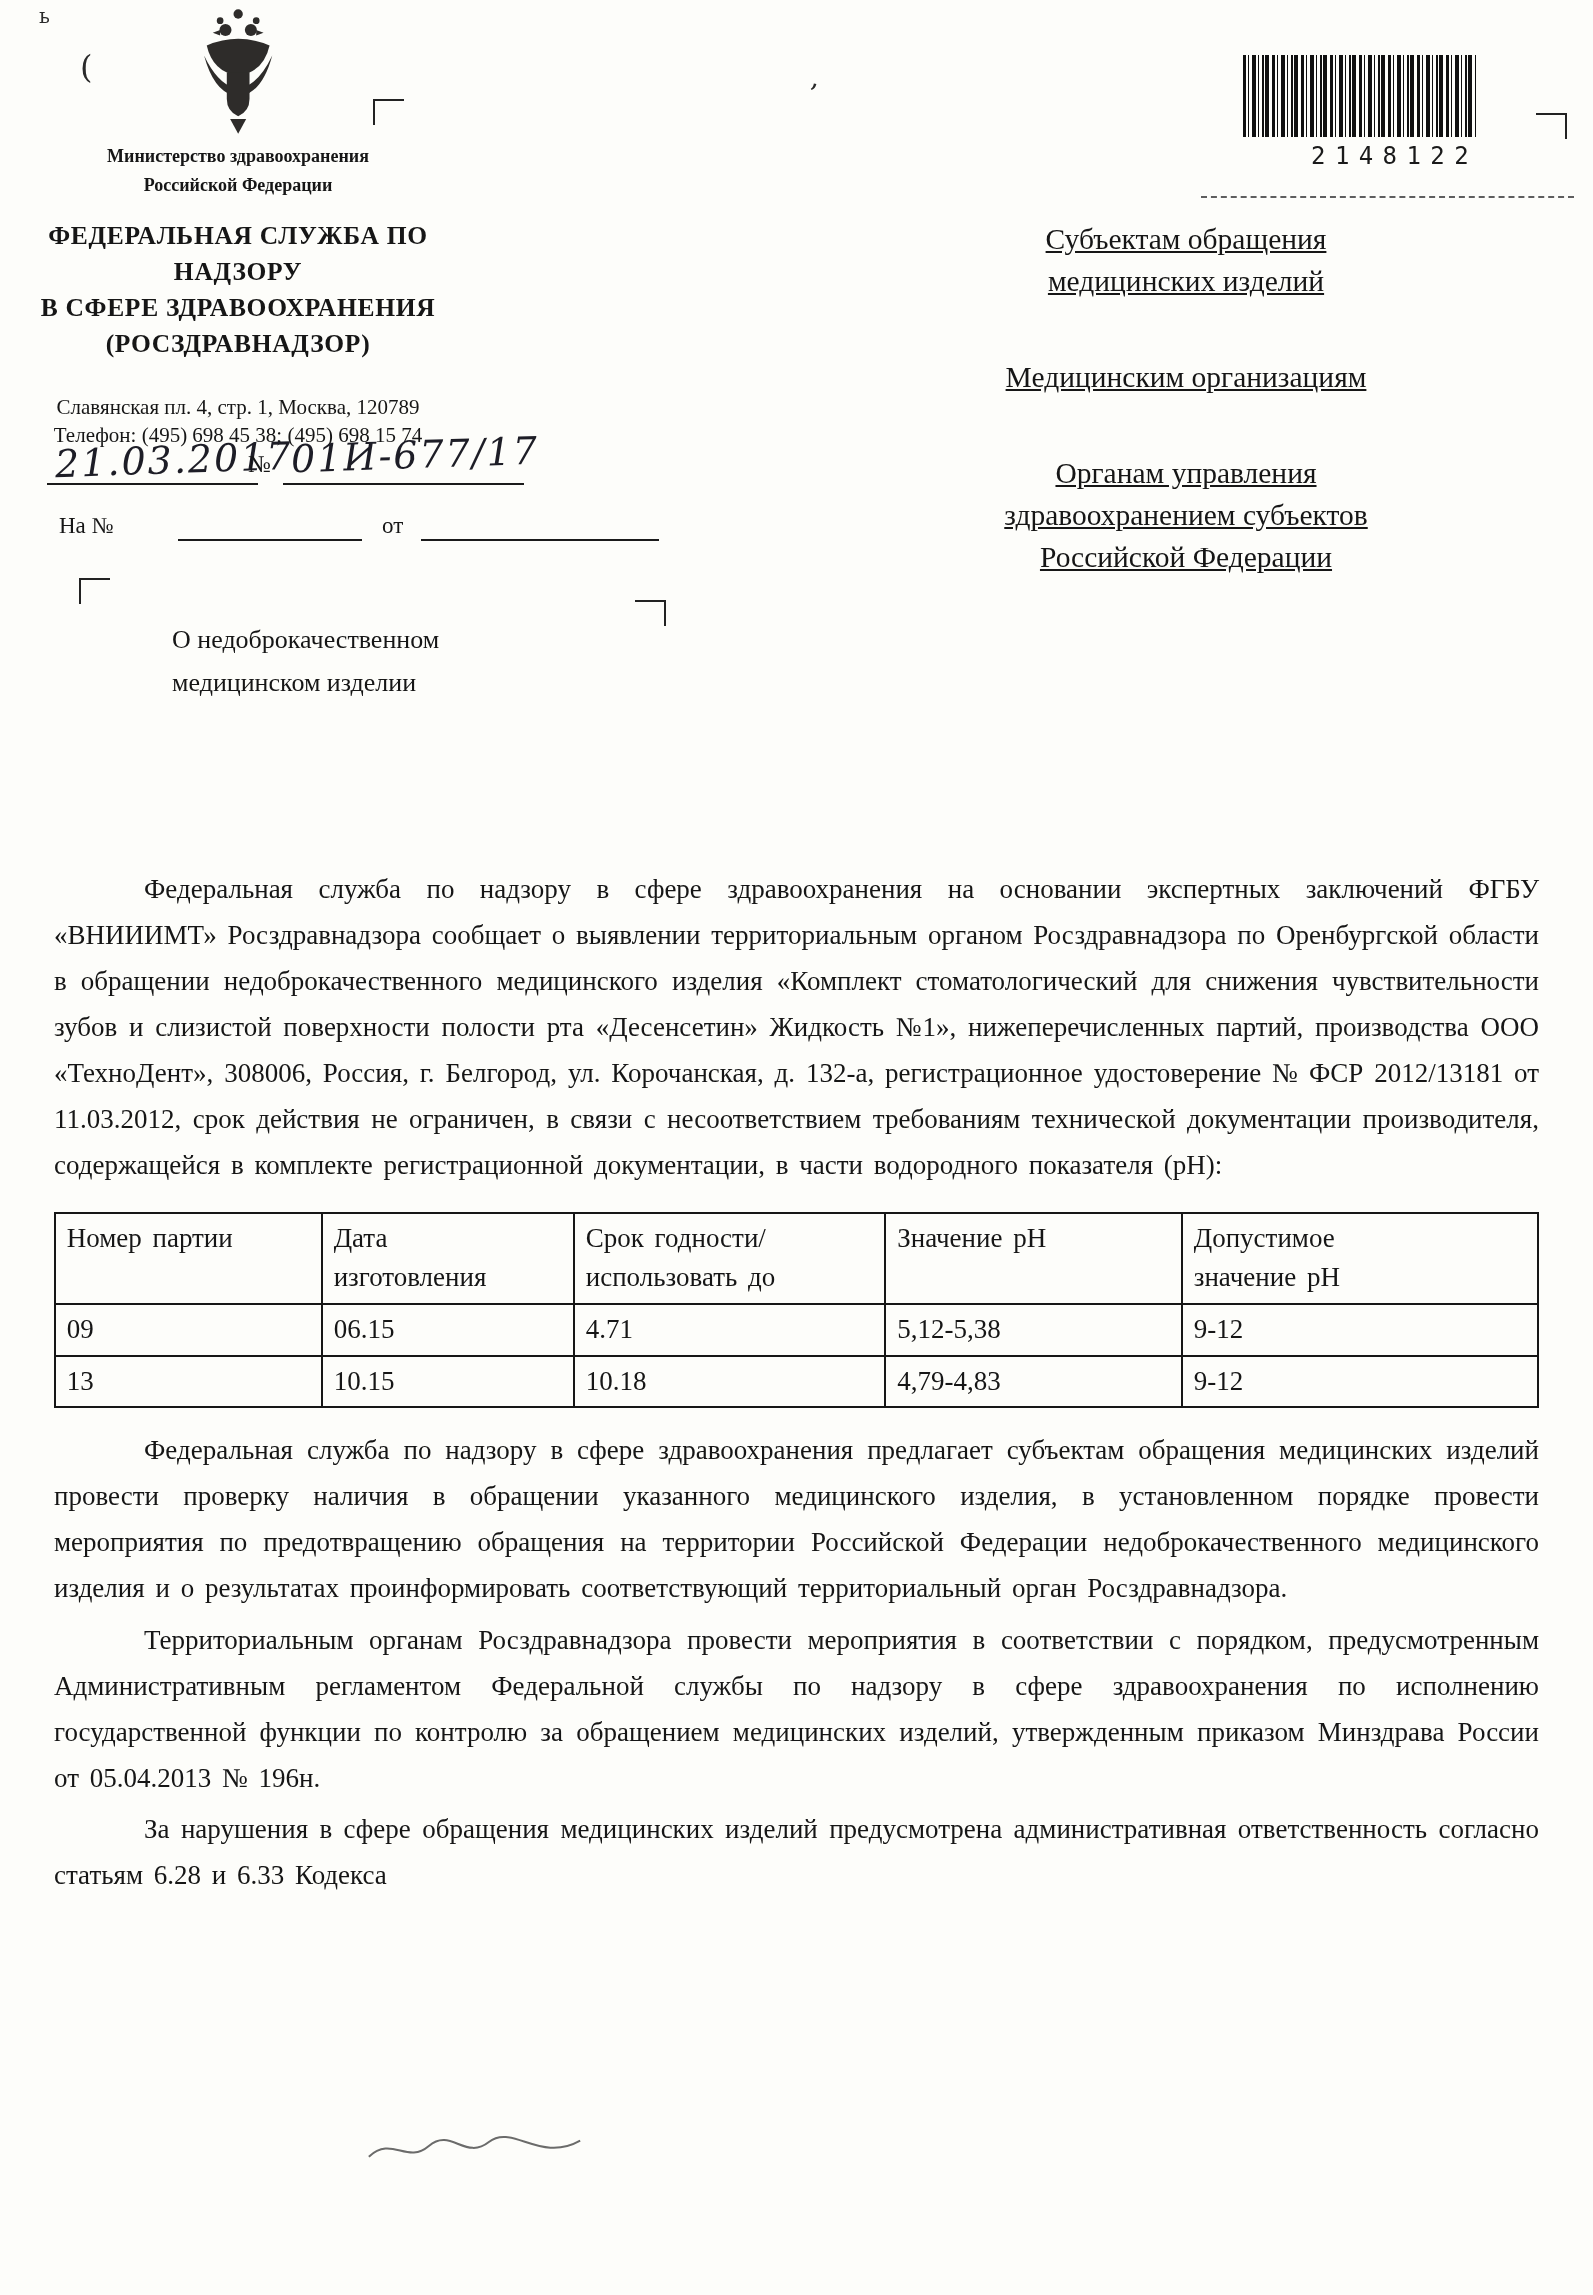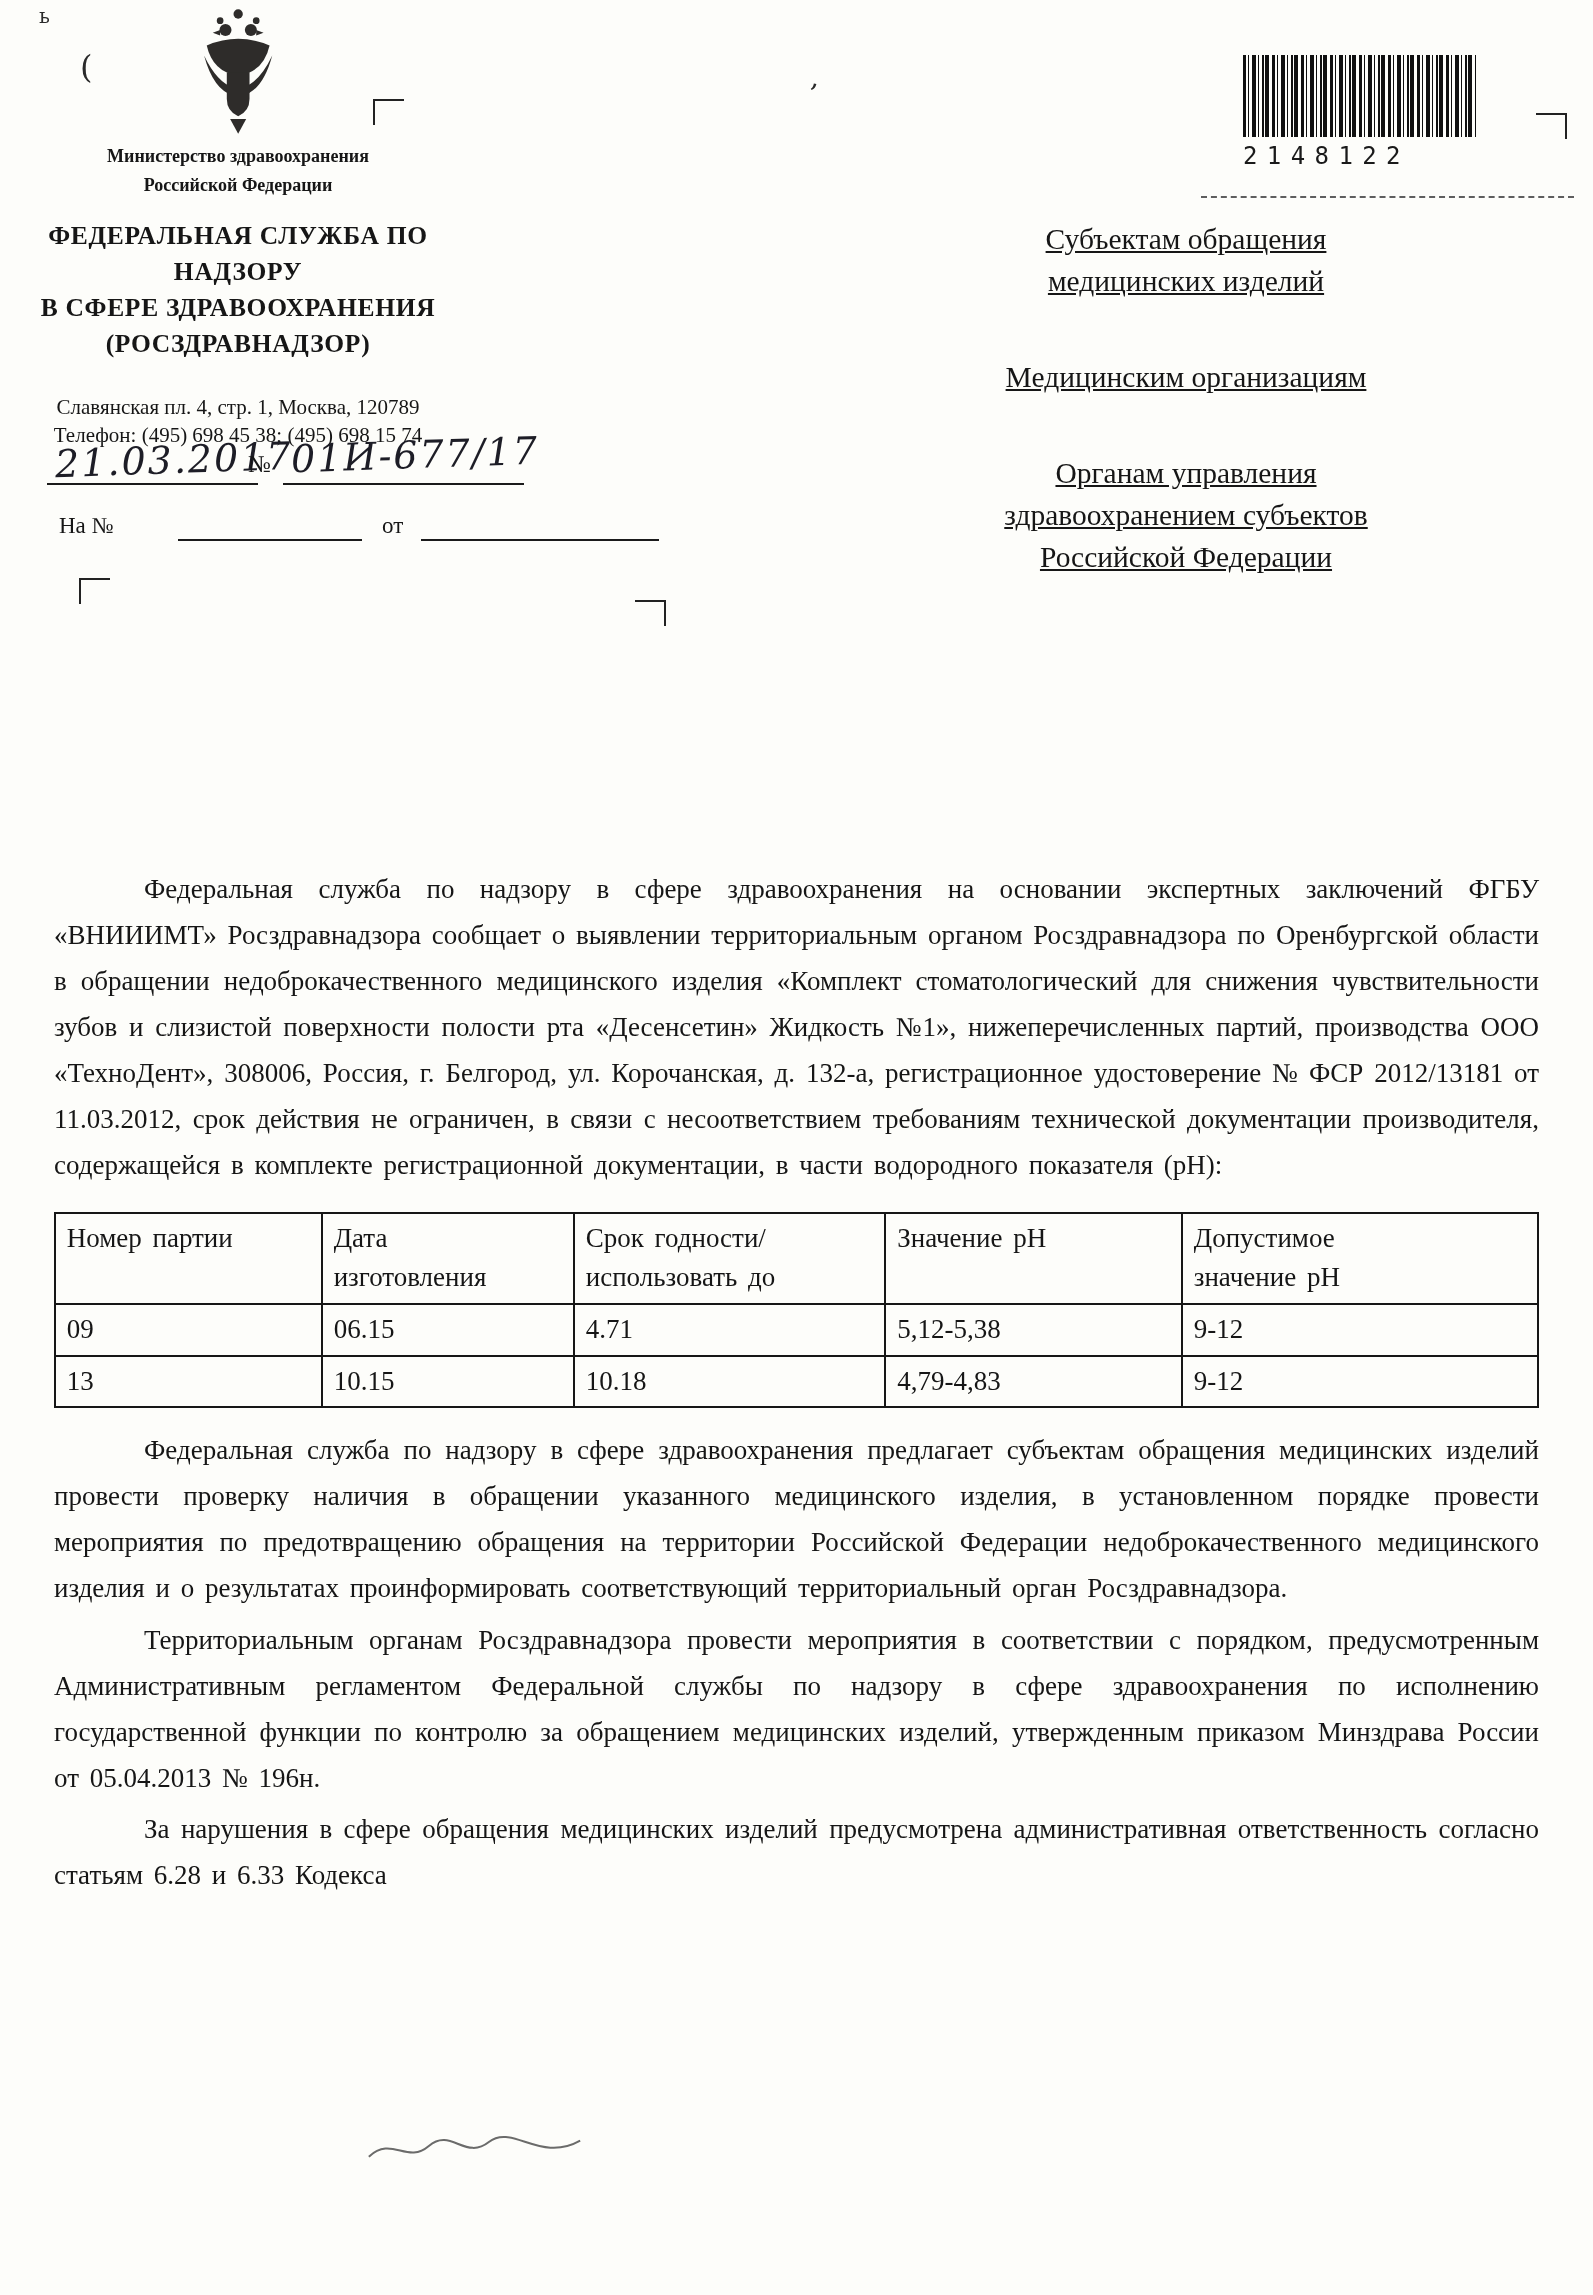--- a/index.html
+++ b/index.html
@@ -46,21 +46,21 @@
   
   .mark { position:absolute; width:31px; height:25.5px; }
   .mark-tl { border-top:2px solid #222; border-left:2px solid #222; }
   .mark-tr { border-top:2px solid #222; border-right:2px solid #222; }
   .m1 { left:373px;  top:99px; }
   .m2 { left:1536px; top:113px; }
   .m3 { left:79px;  top:578px; }
   .m4 { left:635px;  top:600px; }
 
   
-  .barcode-wrap { position:absolute; left:1243px; top:55px; width:235px; text-align:left; }
+  .barcode-wrap { position:absolute; left:1243px; top:55px; width:235px; text-align:right; }
   .barcode-bars {
     width:233px; height:82px;
     background:repeating-linear-gradient(90deg,
       #101010 0 2.7px,  #fdfdfa 2.7px 4.7px,
       #101010 4.7px 6px,  #fdfdfa 6px 9.4px,
       #101010 9.4px 13.4px, #fdfdfa 13.4px 14.7px,
       #101010 14.7px 16px, #fdfdfa 16px 19.4px,
       #101010 19.4px 21px, #fdfdfa 21px 22px,
       #101010 22px 26px, #fdfdfa 26px 29px);
   }
@@ -161,20 +161,22 @@
     <span class="uline ul-r1"></span>
     <span class="reply-from">от</span>
     <span class="uline ul-r2"></span>
   </div>
 
   <div class="mark mark-tl m1"></div>
   <div class="mark mark-tr m2"></div>
   <div class="mark mark-tl m3"></div>
   <div class="mark mark-tr m4"></div>
 
+  <div class="subject">О недоброкачественном
+медицинском изделии</div>
 
   <div class="addressees">
     <p>Субъектам обращения
 медицинских изделий</p>
     <p>Медицинским организациям</p>
     <p>Органам управления
 здравоохранением субъектов
 Российской Федерации</p>
   </div>
 

